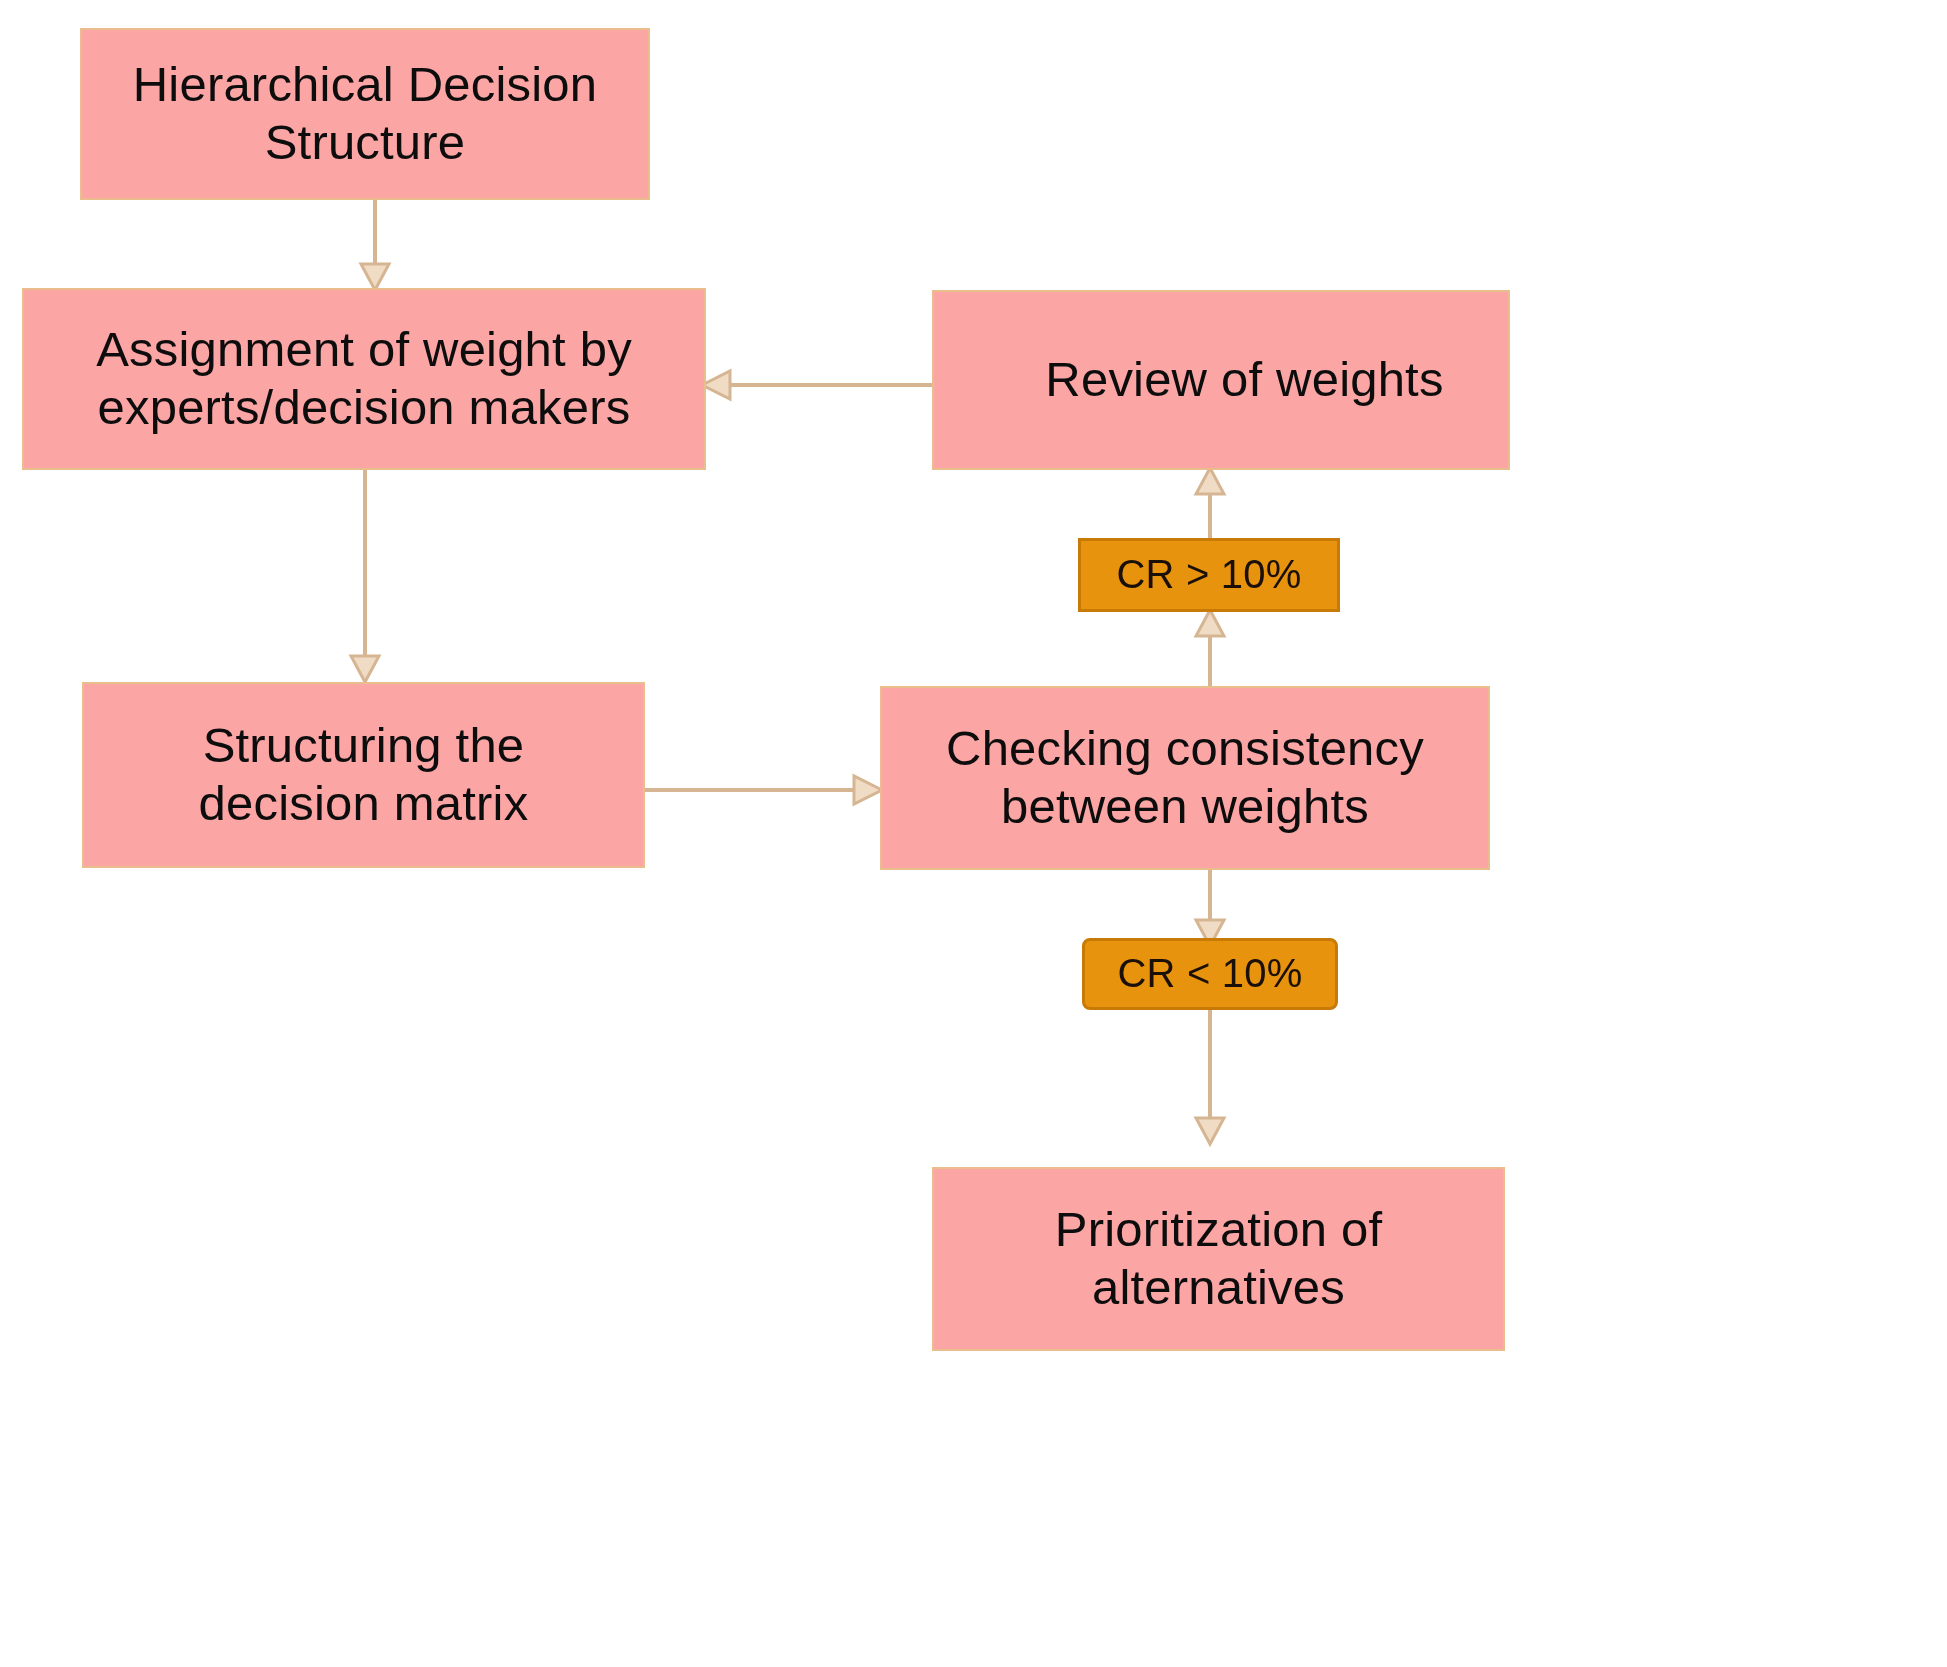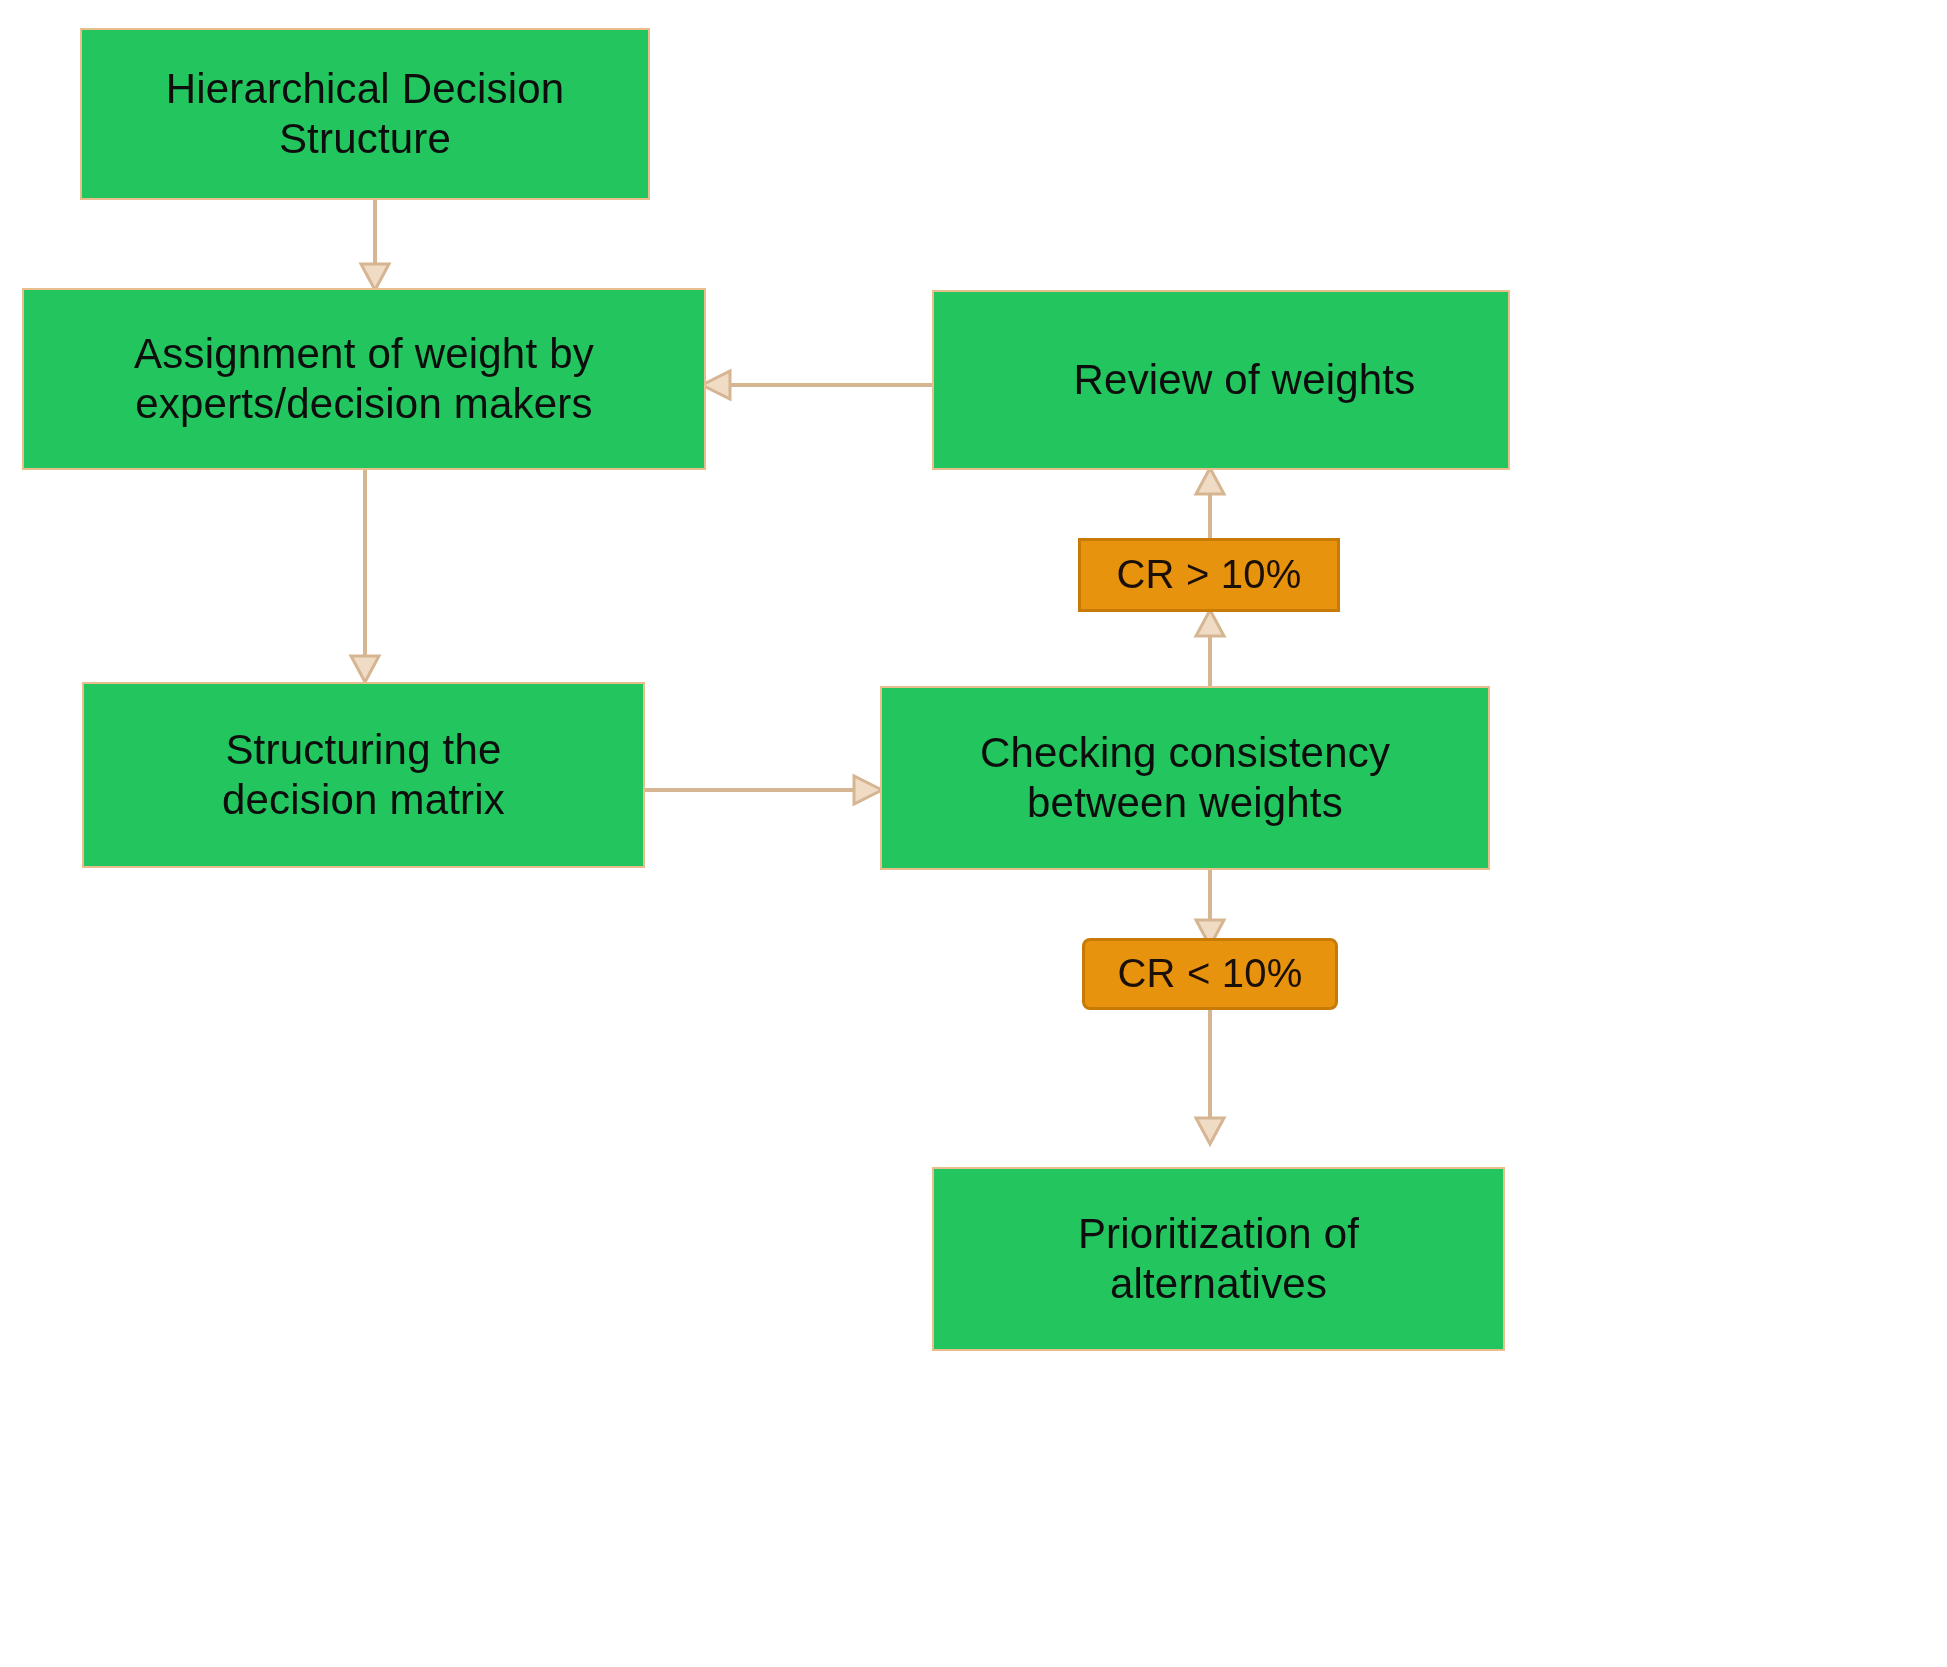--- a/index.html
+++ b/index.html
@@ -22,23 +22,23 @@
     box-sizing: border-box;
     display: flex;
     align-items: center;
     justify-content: center;
     text-align: center;
     color: #0d0d0d;
     line-height: 1.18;
     letter-spacing: 0.2px;
   }
   .node-process {
-    background: #22c55e;
+    background: #fca5a5;
     border: 2px solid #E9BE8C;
-    font-size: 42px;
+    font-size: 49px;
     font-weight: 400;
   }
   .node-condition {
     background: #E8930D;
     border: 3px solid #C87A06;
     font-size: 40px;
     font-weight: 400;
     color: #1a1008;
   }
   .node-label {

